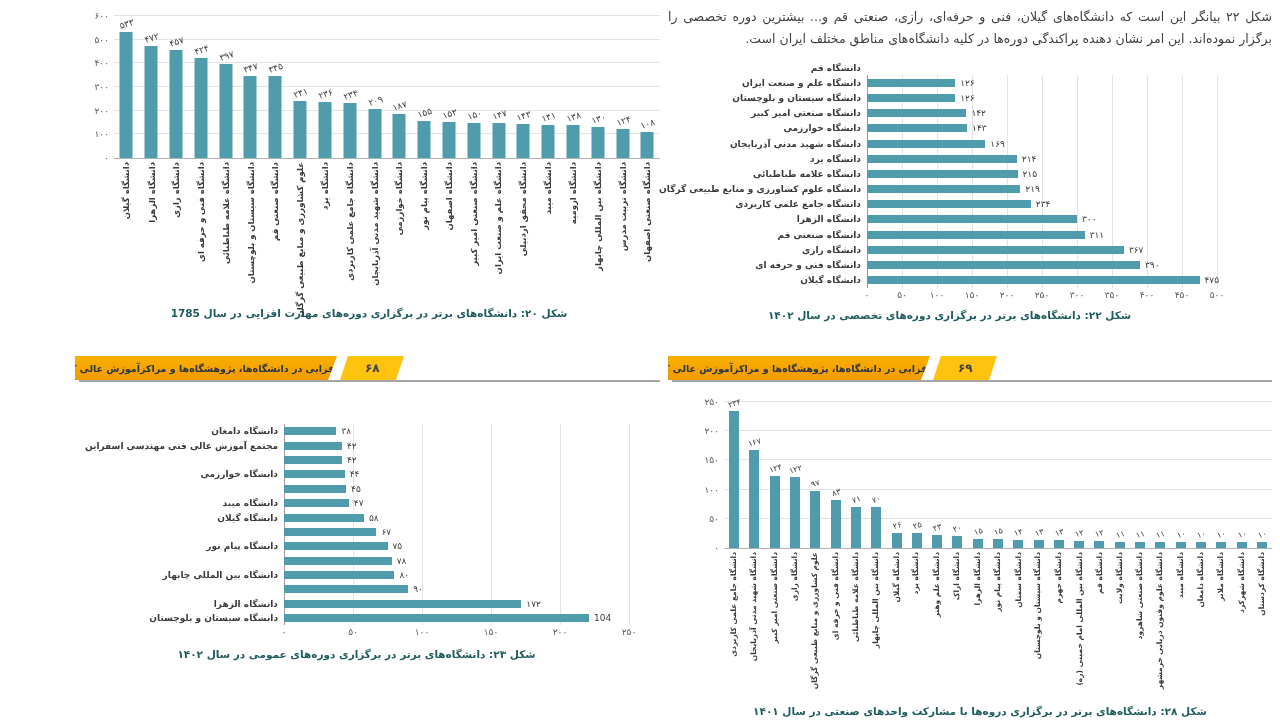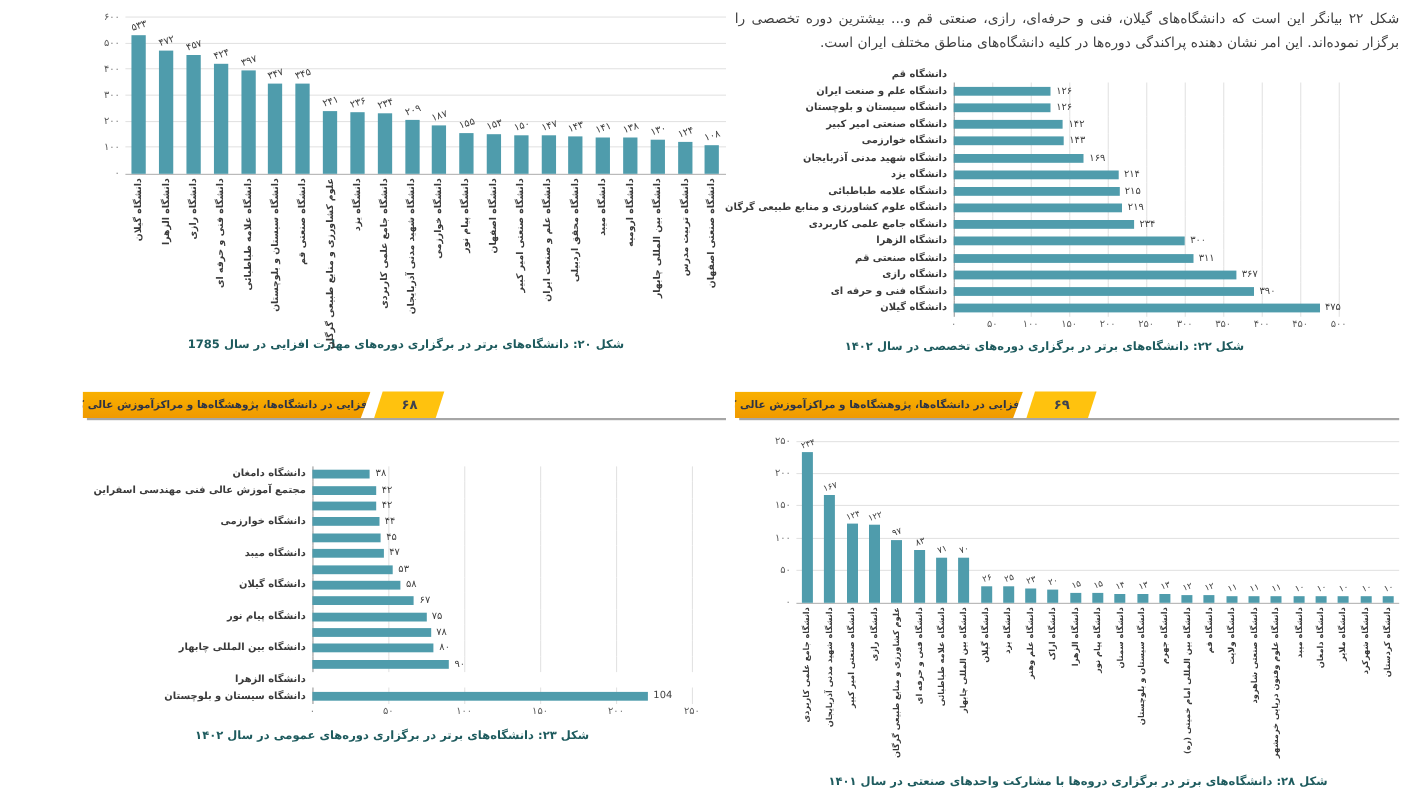--- a/index.html
+++ b/index.html
@@ -629,33 +629,20 @@
             <div class="grid-v" style="left: 20%;"></div>
             <div class="grid-v" style="left: 40%;"></div>
             <div class="grid-v" style="left: 60%;"></div>
             <div class="grid-v" style="left: 80%;"></div>
             <div class="grid-v" style="left: 100%;"></div>
             <div class="hbar" style="width: 18.8%;"></div>
             <span class="hval" style="left: calc(18.8% + 5px);">۴۷</span>
           </div>
         </div>
         <div class="hrow">
-          <div class="hlabel"></div>
-          <div class="htrack">
-            <div class="grid-v axisline" style="left: 0%;"></div>
-            <div class="grid-v" style="left: 20%;"></div>
-            <div class="grid-v" style="left: 40%;"></div>
-            <div class="grid-v" style="left: 60%;"></div>
-            <div class="grid-v" style="left: 80%;"></div>
-            <div class="grid-v" style="left: 100%;"></div>
-            <div class="hbar" style="width: 21.2%;"></div>
-            <span class="hval" style="left: calc(21.2% + 5px);">۵۳</span>
-          </div>
-        </div>
-        <div class="hrow">
           <div class="hlabel">دانشگاه گیلان</div>
           <div class="htrack">
             <div class="grid-v axisline" style="left: 0%;"></div>
             <div class="grid-v" style="left: 20%;"></div>
             <div class="grid-v" style="left: 40%;"></div>
             <div class="grid-v" style="left: 60%;"></div>
             <div class="grid-v" style="left: 80%;"></div>
             <div class="grid-v" style="left: 100%;"></div>
             <div class="hbar" style="width: 23.2%;"></div>
             <span class="hval" style="left: calc(23.2% + 5px);">۵۸</span>
@@ -721,20 +708,30 @@
             <div class="grid-v" style="left: 40%;"></div>
             <div class="grid-v" style="left: 60%;"></div>
             <div class="grid-v" style="left: 80%;"></div>
             <div class="grid-v" style="left: 100%;"></div>
             <div class="hbar" style="width: 36%;"></div>
             <span class="hval" style="left: calc(36% + 5px);">۹۰</span>
           </div>
         </div>
         <div class="hrow">
           <div class="hlabel">دانشگاه الزهرا</div>
+          <div class="htrack">
+            <div class="grid-v axisline" style="left: 0%;"></div>
+            <div class="grid-v" style="left: 20%;"></div>
+            <div class="grid-v" style="left: 40%;"></div>
+            <div class="grid-v" style="left: 60%;"></div>
+            <div class="grid-v" style="left: 80%;"></div>
+            <div class="grid-v" style="left: 100%;"></div>
+            <div class="hbar" style="width: 68.8%;"></div>
+            <span class="hval" style="left: calc(68.8% + 5px);">۱۷۲</span>
+          </div>
         </div>
         <div class="hrow">
           <div class="hlabel">دانشگاه سیستان و بلوچستان</div>
           <div class="htrack">
             <div class="grid-v axisline" style="left: 0%;"></div>
             <div class="grid-v" style="left: 20%;"></div>
             <div class="grid-v" style="left: 40%;"></div>
             <div class="grid-v" style="left: 60%;"></div>
             <div class="grid-v" style="left: 80%;"></div>
             <div class="grid-v" style="left: 100%;"></div>

